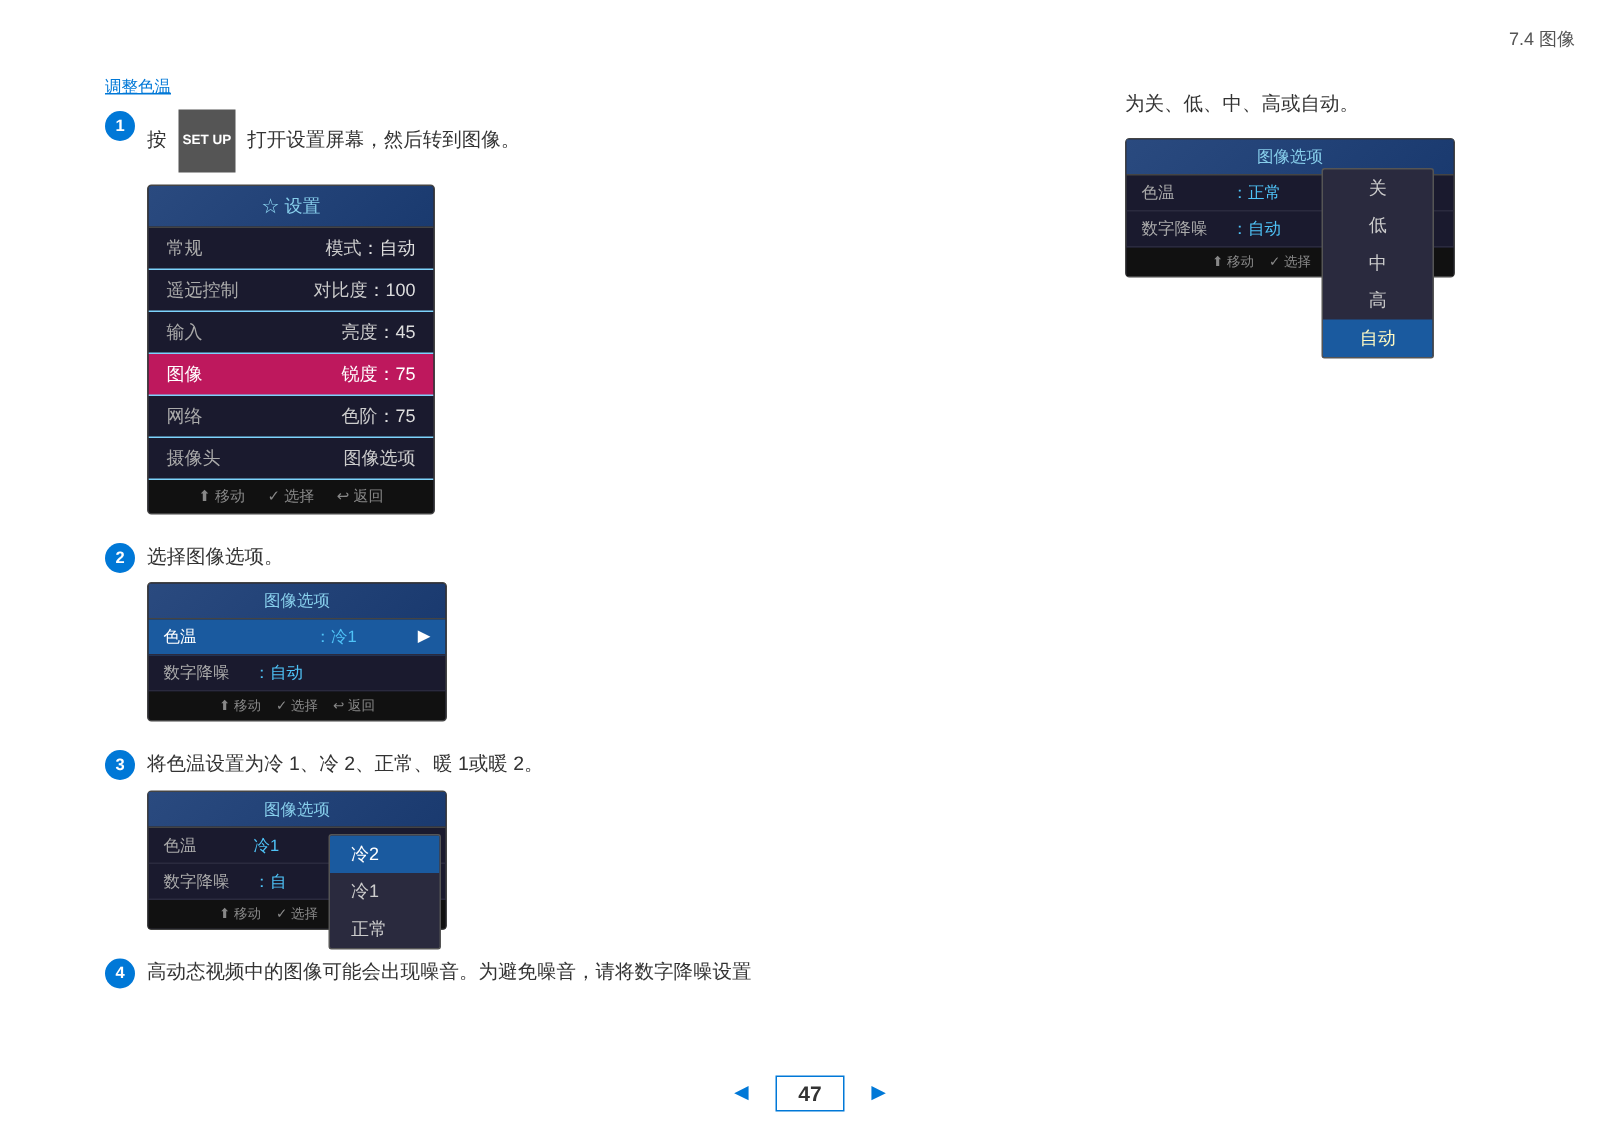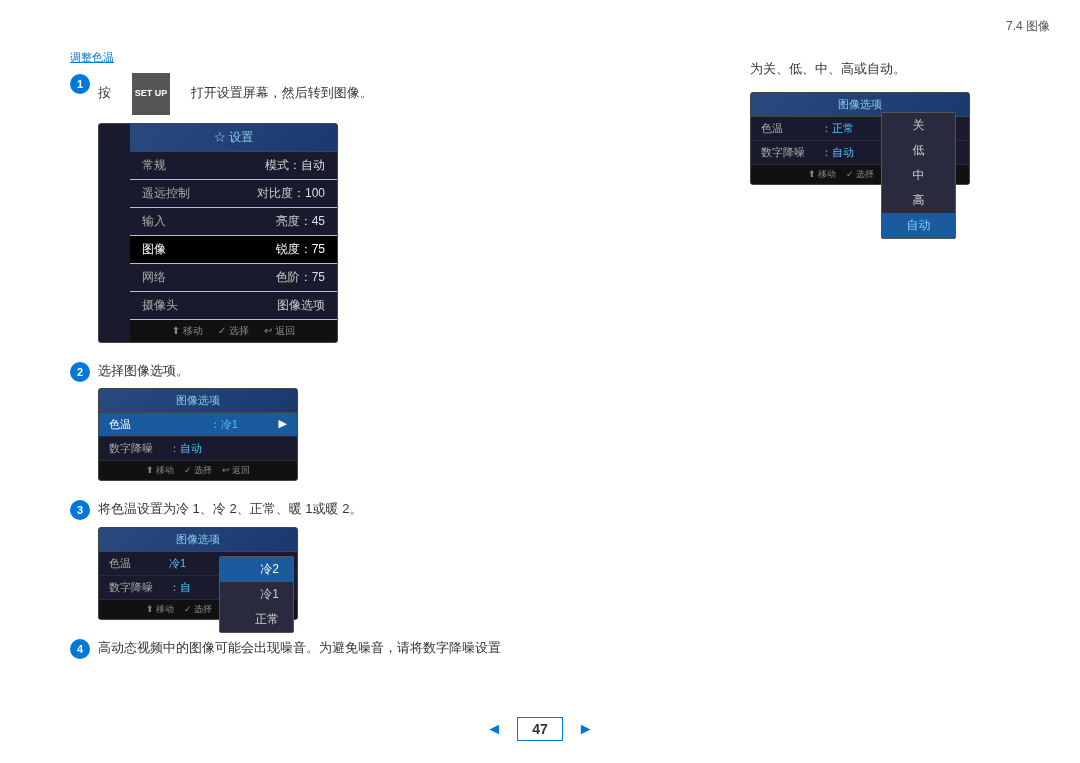--- a/index.html
+++ b/index.html
@@ -90,53 +90,52 @@
     }
 
     
     .setup-badge {
       display: inline-block;
       background: #555;
       color: #fff;
       font-size: 9px;
       font-weight: bold;
       padding: 14px 3px;
-      margin: 0 17px;
+      margin: 0 4px;
       vertical-align: middle;
     }
 
     
     .tv-menu {
       background: #1a1a2e;
       border: 1px solid #444;
       border-radius: 3px;
       overflow: hidden;
-      width: 240px;
-      padding-left: 31px;
+      width: 192px;
     }
 
     .tv-menu-title {
       background: linear-gradient(135deg, #2a4a7f, #1a3a6f);
       color: #87ceeb;
       font-size: 12px;
       text-align: center;
       padding: 5px 0;
       border-bottom: 1px solid #444;
     }
 
     .tv-menu-row {
       display: flex;
       padding: 5px 12px;
       border-bottom: 1px solid #7dd3fc;
       color: #ccc;
       font-size: 12px;
     }
 
     .tv-menu-row.highlighted {
-      background: #000000;
+      background: #be185d;
       color: #fff;
       align-items: center;
     }
 
     .tv-menu-row .label {
       flex: 1;
       color: #aaa;
     }
 
     .tv-menu-row.highlighted .label {
@@ -288,21 +287,21 @@
     }
 
     .right-dropdown .d-item {
       padding: 4px 14px;
       color: #ccc;
       text-align: center;
     }
 
     .right-dropdown .d-item.active {
       background: #1a5a9f;
-      color: #7dd3fc;
+      color: #fef9c3;
     }
 
     
     .step3-menu {
       background: #1a1a2e;
       border: 1px solid #444;
       border-radius: 3px;
       overflow: visible;
       width: 200px;
       position: relative;
@@ -352,21 +351,21 @@
       border-radius: 2px;
       min-width: 75px;
       font-size: 12px;
       z-index: 10;
       overflow: hidden;
     }
 
     .step3-dropdown .d-item {
       padding: 4px 14px;
       color: #ccc;
-      text-align: right;
+      text-align: left;
     }
 
     .step3-dropdown .d-item.active {
       background: #1a5a9f;
       color: #fff;
     }
 
     
     .step4-text {
       font-size: 13px;

